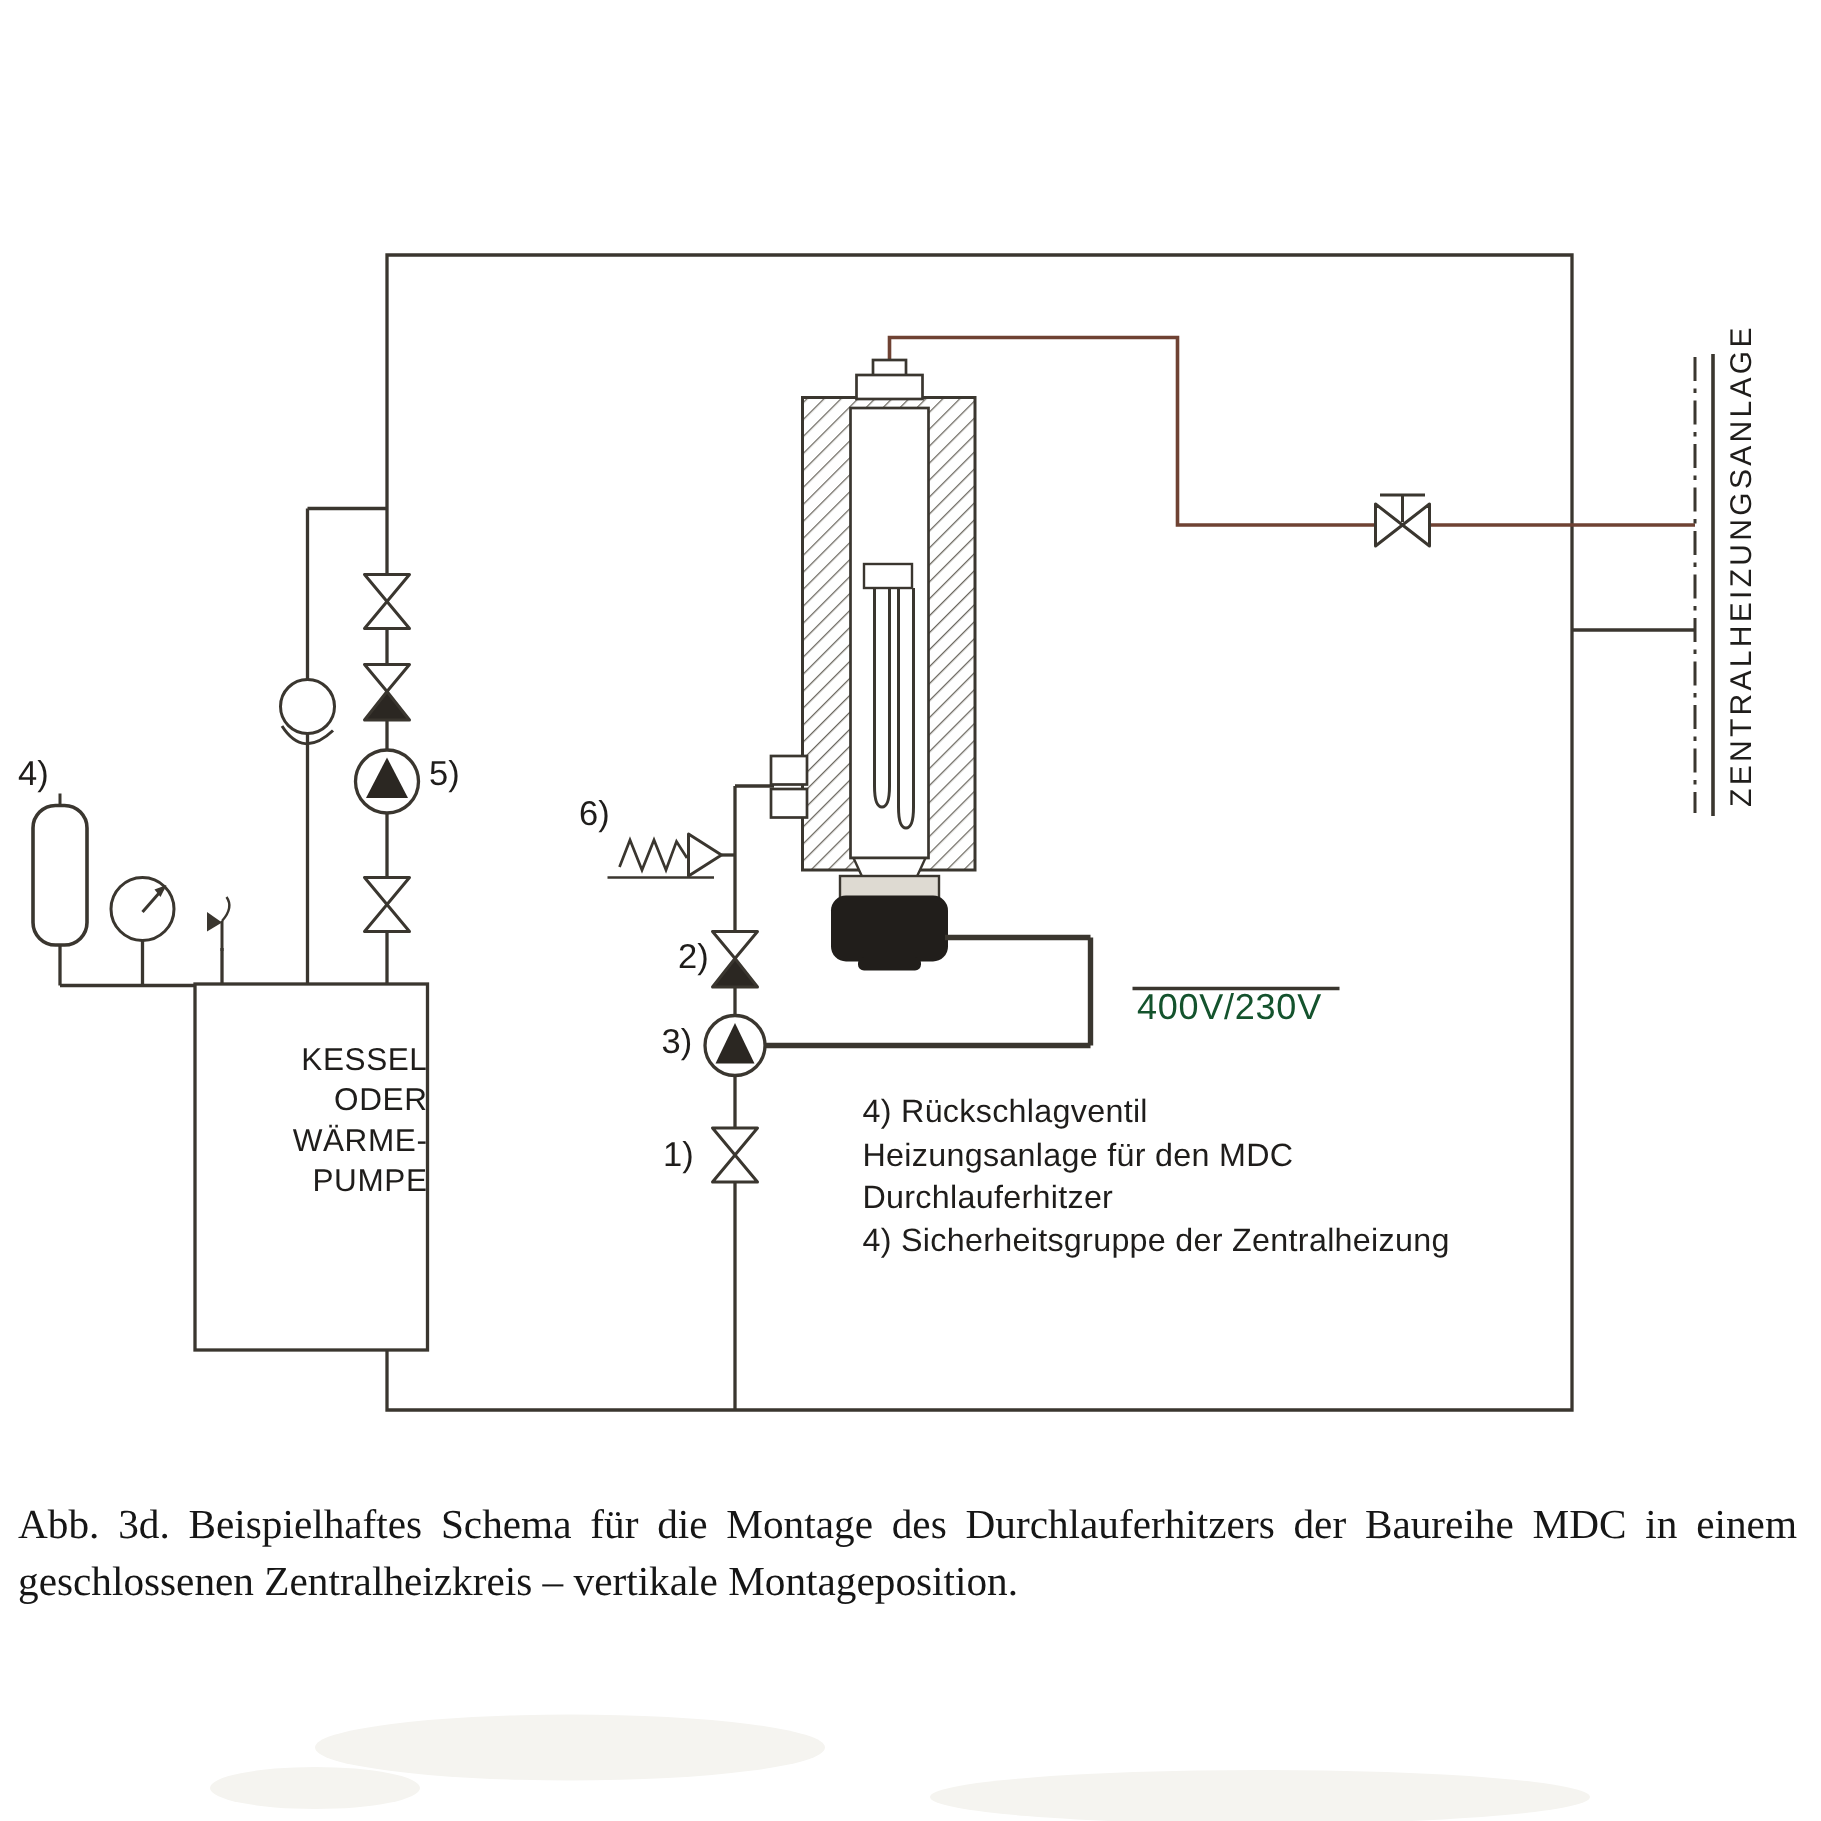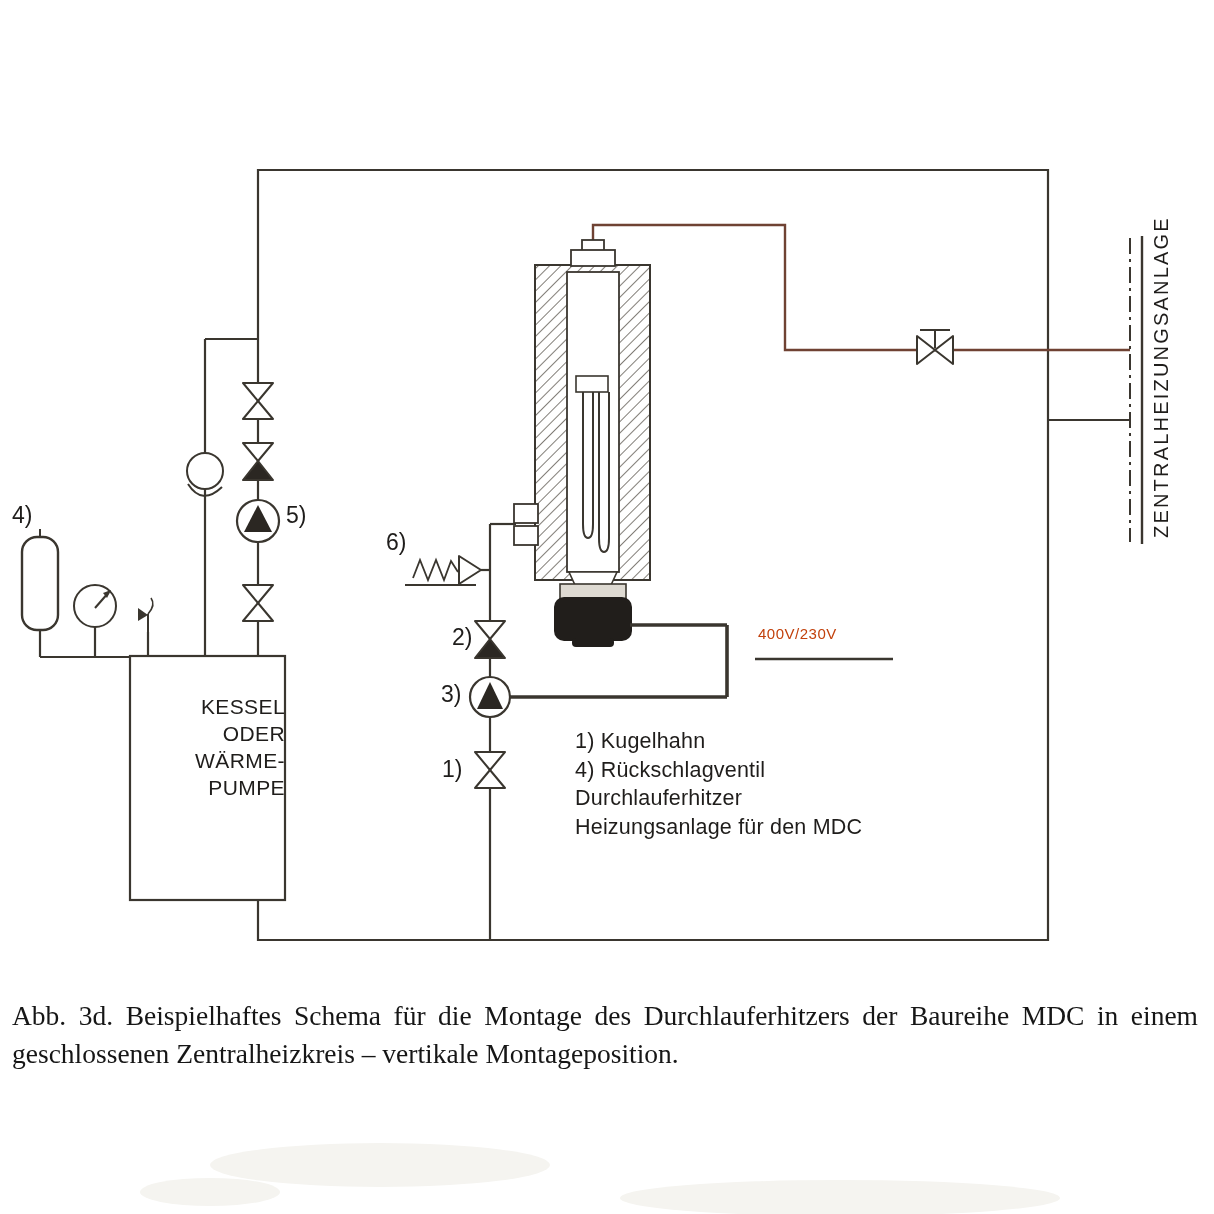--- a/index.html
+++ b/index.html
@@ -8,21 +8,21 @@
   #stage svg{position:absolute;left:0;top:0;}
   .lbl{position:absolute;font-size:23px;color:#1f1d1b;white-space:nowrap;}
   .c1{left:442px;top:756px}
   .c2{left:452px;top:624px}
   .c3{left:441px;top:681px}
   .c4{left:12px;top:502px}
   .c5{left:286px;top:502px}
   .c6{left:386px;top:529px}
   .boiler-text{position:absolute;left:130px;top:693px;width:155px;text-align:right;
     font-size:21px;line-height:27px;letter-spacing:.4px;color:#1f1d1b;}
-  .power{position:absolute;left:758px;top:625px;font-size:15px;letter-spacing:.5px;color:#c2410c;white-space:nowrap;}
+  .power{position:absolute;left:758px;top:658px;font-size:24px;letter-spacing:.5px;color:#14532d;white-space:nowrap;}
   .vert{position:absolute;left:1017px;top:379px;width:292px;height:26px;transform:rotate(-90deg);
     text-align:center;font-size:20px;letter-spacing:2.2px;color:#1f1d1b;white-space:nowrap;}
   .legend{position:absolute;left:575px;top:727px;color:#1f1d1b;}
   .legend div{font-size:21.5px;line-height:28.6px;letter-spacing:.2px;white-space:nowrap;}
   .caption{position:absolute;left:12px;top:997px;width:1186px;font-family:Liberation Serif, serif;
     font-size:27.5px;line-height:38px;color:#161616;text-align:justify;}
 </style>
 </head>
 <body>
 
@@ -182,21 +182,21 @@
     <div>ODER</div>
     <div>WÄRME-</div>
     <div>PUMPE</div>
   </div>
 
   <div class="power">400V/230V</div>
 
   <div class="vert">ZENTRALHEIZUNGSANLAGE</div>
 
   <div class="legend">
-    <div>1) Kugelhahn</div>
     <div>4) Rückschlagventil</div>
+    <div>Heizungsanlage für den MDC</div>
     <div>Durchlauferhitzer</div>
-    <div>Heizungsanlage für den MDC</div>
+    <div>4) Sicherheitsgruppe der Zentralheizung</div>
   </div>
 
   <div class="caption">Abb. 3d. Beispielhaftes Schema für die Montage des Durchlauferhitzers der Baureihe MDC in einem geschlossenen Zentralheizkreis – vertikale Montageposition.</div>
 
 </div>
 
 </body></html>

